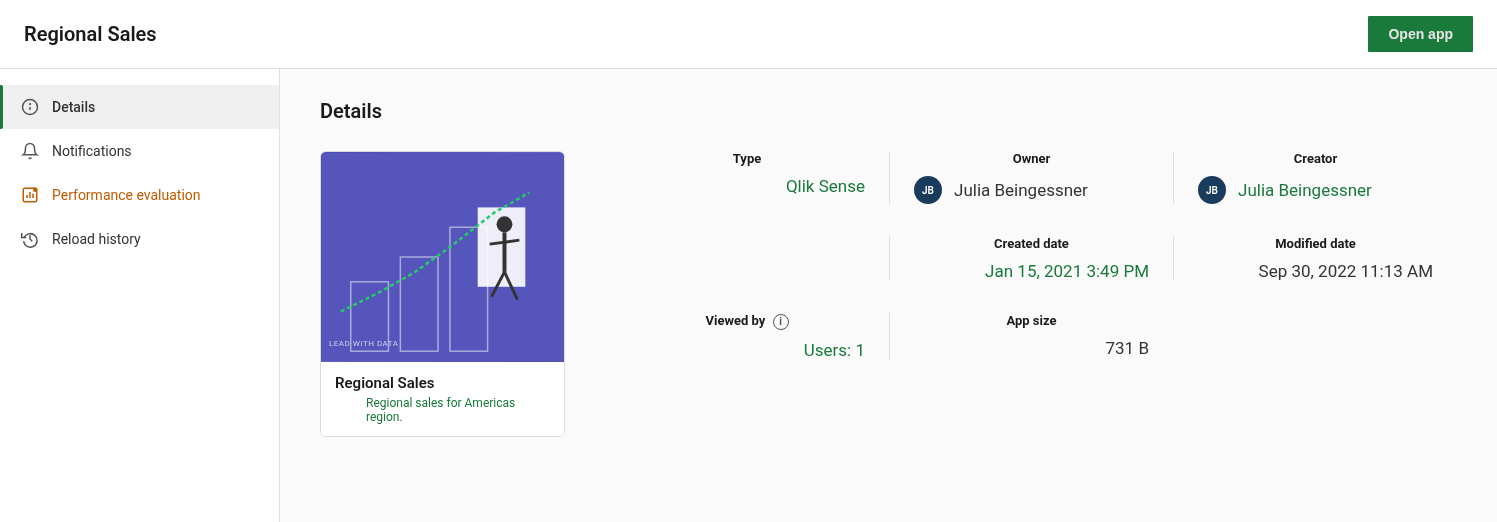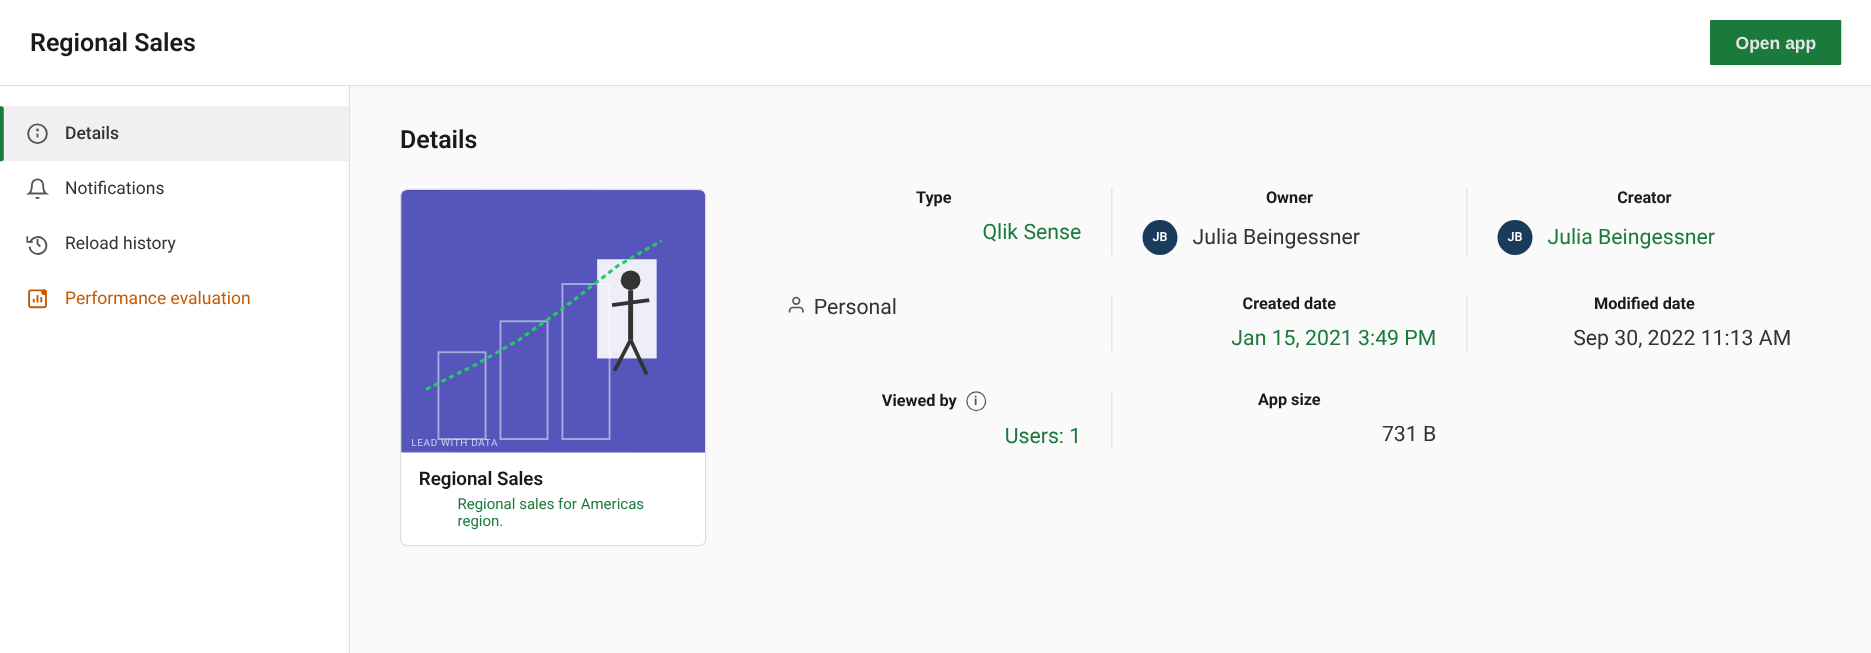--- a/index.html
+++ b/index.html
@@ -128,21 +128,21 @@
       bottom: 0;
       left: 0;
       width: 100%;
       height: 100%;
     }
 
     .lead-with-data {
       font-size: 8px;
       color: rgba(255,255,255,0.7);
       position: absolute;
-      bottom: 3px;
+      bottom: 14px;
       left: 8px;
       letter-spacing: 0.5px;
     }
 
     .thumbnail-info {
       padding: 12px 14px;
       background: #fff;
     }
 
     .thumbnail-name {
@@ -268,43 +268,43 @@
       <span>Details</span>
     </div>
     <div class="sidebar-item">
       <span class="sidebar-icon">
         <svg width="18" height="18" viewBox="0 0 24 24" fill="none" stroke="currentColor" stroke-width="2">
           <path d="M18 8A6 6 0 0 0 6 8c0 7-3 9-3 9h18s-3-2-3-9"></path>
           <path d="M13.73 21a2 2 0 0 1-3.46 0"></path>
         </svg>
       </span>
       <span>Notifications</span>
-    </div>
-    <div class="sidebar-item">
-      <span class="sidebar-icon">
-        <svg width="18" height="18" viewBox="0 0 24 24" fill="none" stroke="currentColor" stroke-width="2">
-          <polyline points="1 4 1 10 7 10"></polyline>
-          <path d="M3.51 15a9 9 0 1 0 .49-4.26"></path>
-          <polyline points="12 7 12 12 15 15"></polyline>
-        </svg>
-      </span>
-      <span>Reload history</span>
     </div>
     <div class="sidebar-item performance">
       <span class="sidebar-icon">
         <svg width="18" height="18" viewBox="0 0 24 24" fill="none" stroke="#c55a00" stroke-width="2">
           <rect x="3" y="3" width="18" height="18" rx="2"></rect>
           <line x1="8" y1="12" x2="8" y2="16"></line>
           <line x1="12" y1="8" x2="12" y2="16"></line>
           <line x1="16" y1="10" x2="16" y2="16"></line>
           <circle cx="19" cy="5" r="3" fill="#c55a00" stroke="none"></circle>
         </svg>
       </span>
       <span>Performance evaluation</span>
     </div>
+    <div class="sidebar-item">
+      <span class="sidebar-icon">
+        <svg width="18" height="18" viewBox="0 0 24 24" fill="none" stroke="currentColor" stroke-width="2">
+          <polyline points="1 4 1 10 7 10"></polyline>
+          <path d="M3.51 15a9 9 0 1 0 .49-4.26"></path>
+          <polyline points="12 7 12 12 15 15"></polyline>
+        </svg>
+      </span>
+      <span>Reload history</span>
+    </div>
   </nav>
 
   <div class="content-area">
     <h2 class="section-title">Details</h2>
 
     <div class="details-body">
 
       <div class="app-thumbnail">
         <div class="thumbnail-img">
           <svg viewBox="0 0 245 210" xmlns="http://www.w3.org/2000/svg">
@@ -350,29 +350,20 @@
 
         <div class="meta-item">
           <div class="meta-label">Creator</div>
           <div class="owner-row">
             <div class="avatar">JB</div>
             <span class="meta-value link">Julia Beingessner</span>
           </div>
         </div>
 
         <div class="meta-item">
-          <div class="space-row">
-            <span class="space-icon">
-              <svg width="16" height="16" viewBox="0 0 24 24" fill="none" stroke="#555" stroke-width="2">
-                <path d="M20 21v-2a4 4 0 0 0-4-4H8a4 4 0 0 0-4 4v2"></path>
-                <circle cx="12" cy="7" r="4"></circle>
-              </svg>
-            </span>
-            <span class="meta-value">Personal</span>
-          </div>
         </div>
 
         <div class="meta-item">
           <div class="meta-label">Created date</div>
           <div class="meta-value date">Jan 15, 2021 3:49 PM</div>
         </div>
 
         <div class="meta-item">
           <div class="meta-label">Modified date</div>
           <div class="meta-value">Sep 30, 2022 11:13 AM</div>

